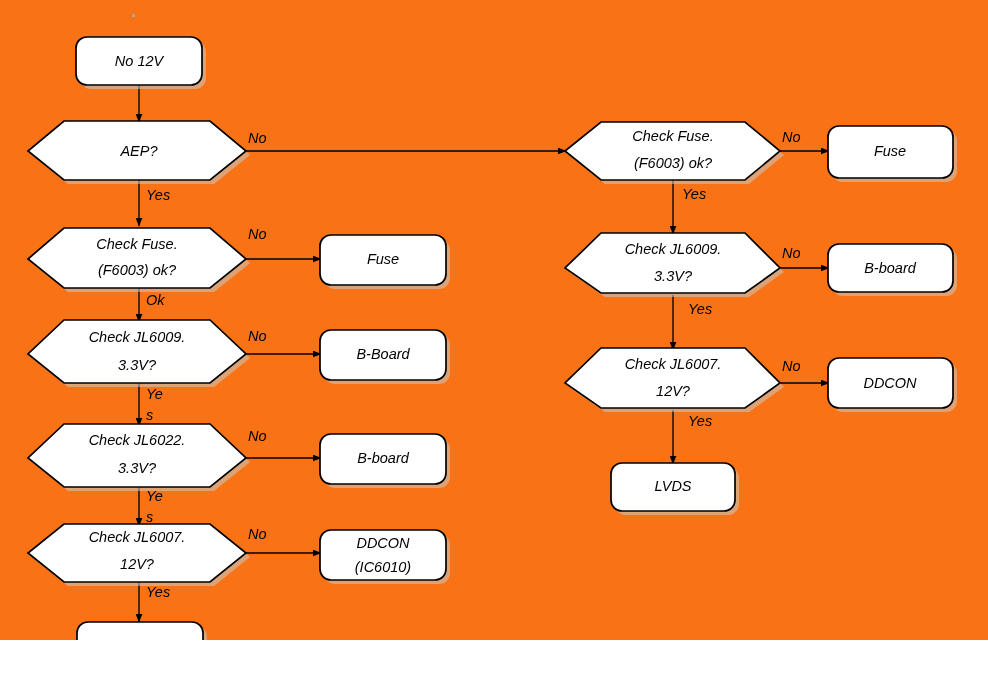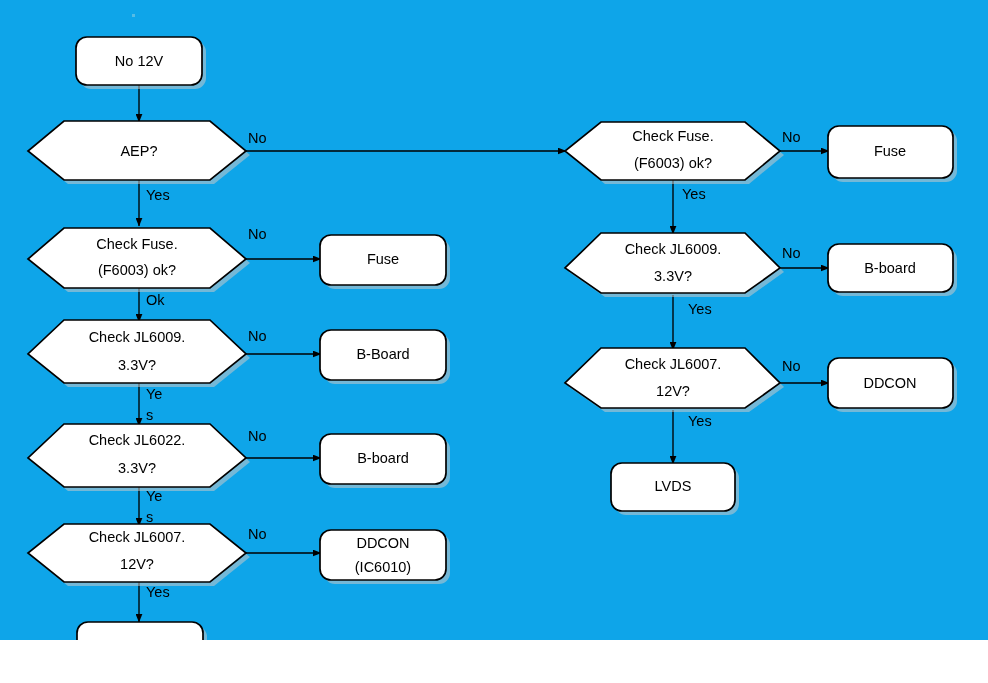--- a/index.html
+++ b/index.html
@@ -8,22 +8,23 @@
     padding: 0;
     background: #ffffff;
   }
   body {
     font-family: "Liberation Sans", sans-serif;
   }
   #canvas {
     position: relative;
     width: 988px;
     height: 640px;
-    background: #0ea5e9;
+    background: #f97316;
     overflow: hidden;
+    font-style: italic;
   }
   #flow-svg {
     position: absolute;
     left: 0;
     top: 0;
     width: 988px;
     height: 683px;
   }
   .node-text {
     font-family: "Liberation Sans", sans-serif;

